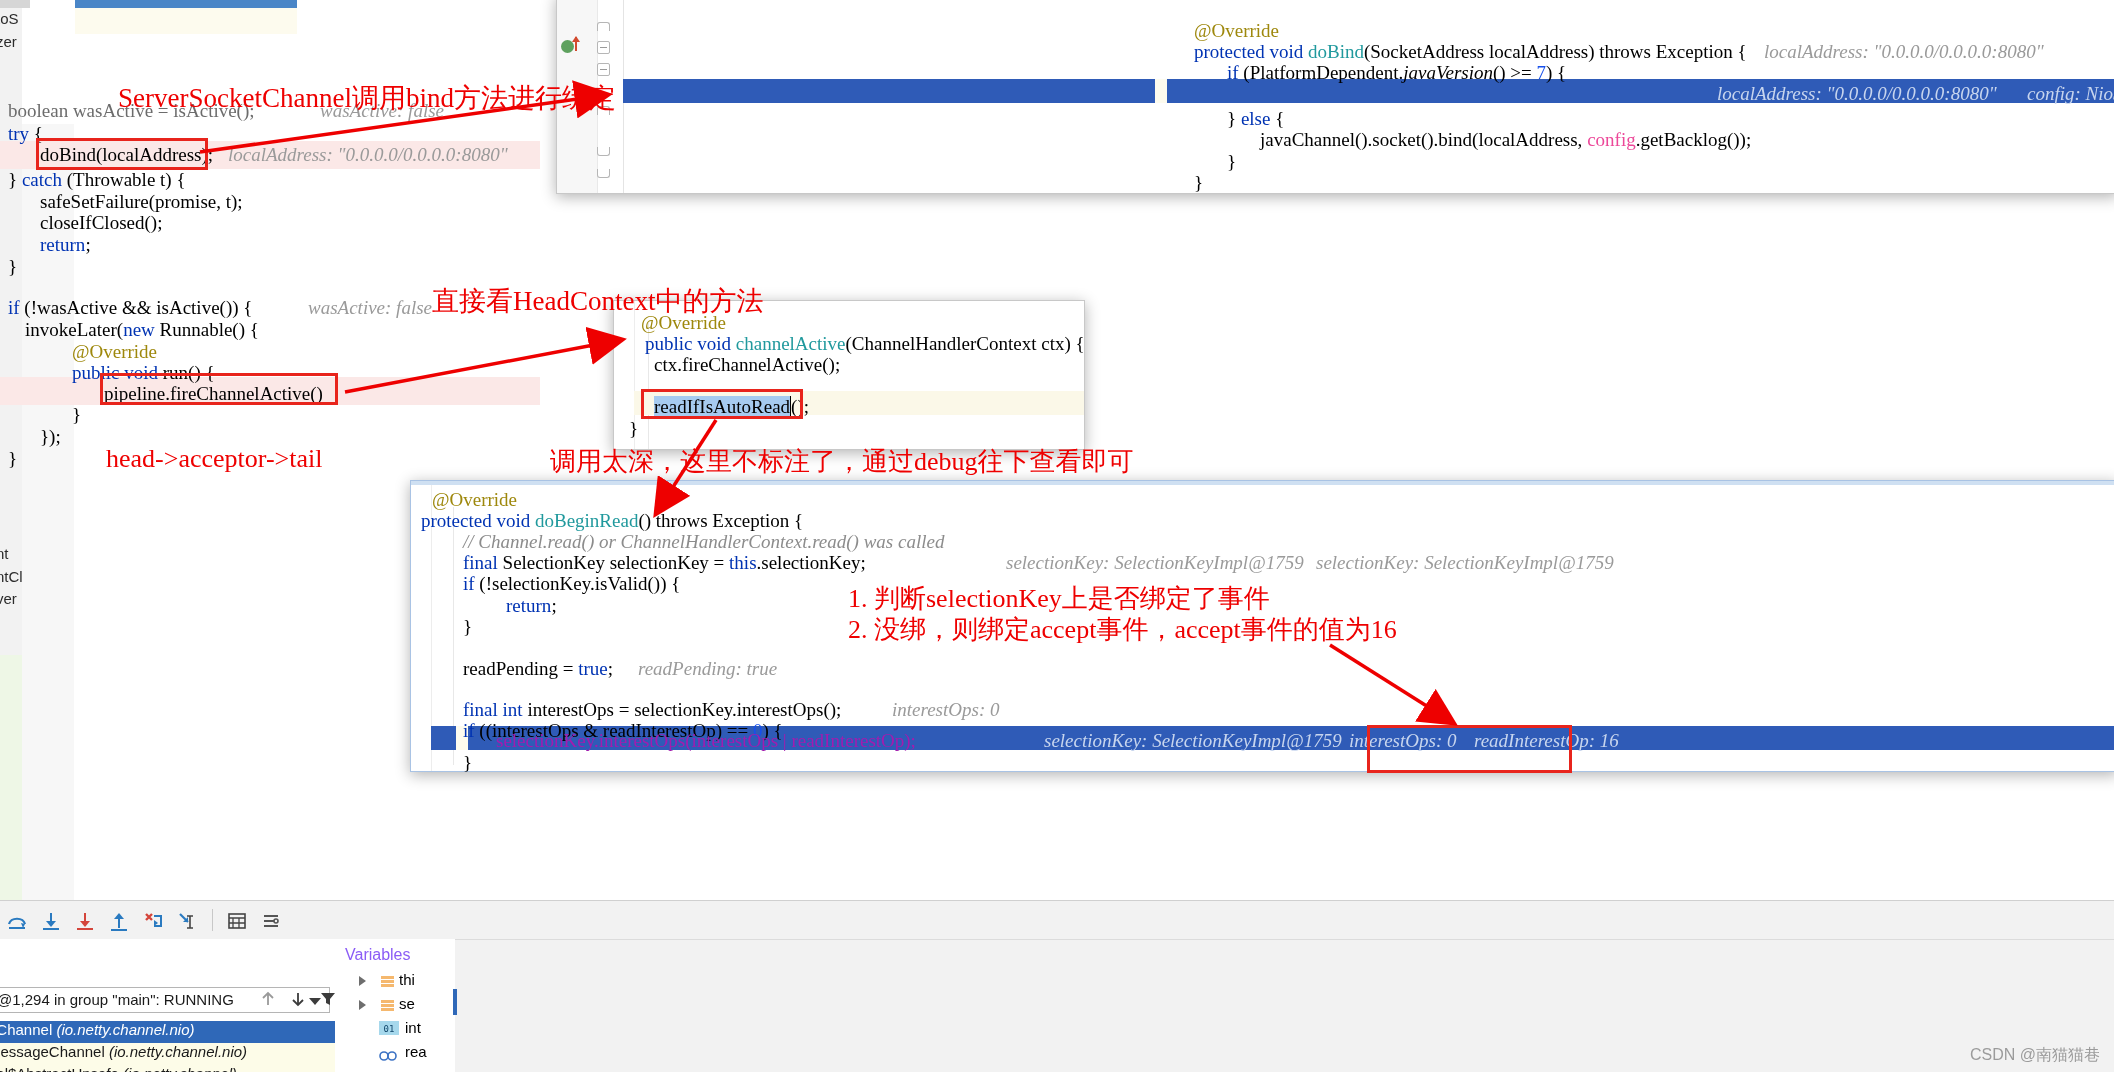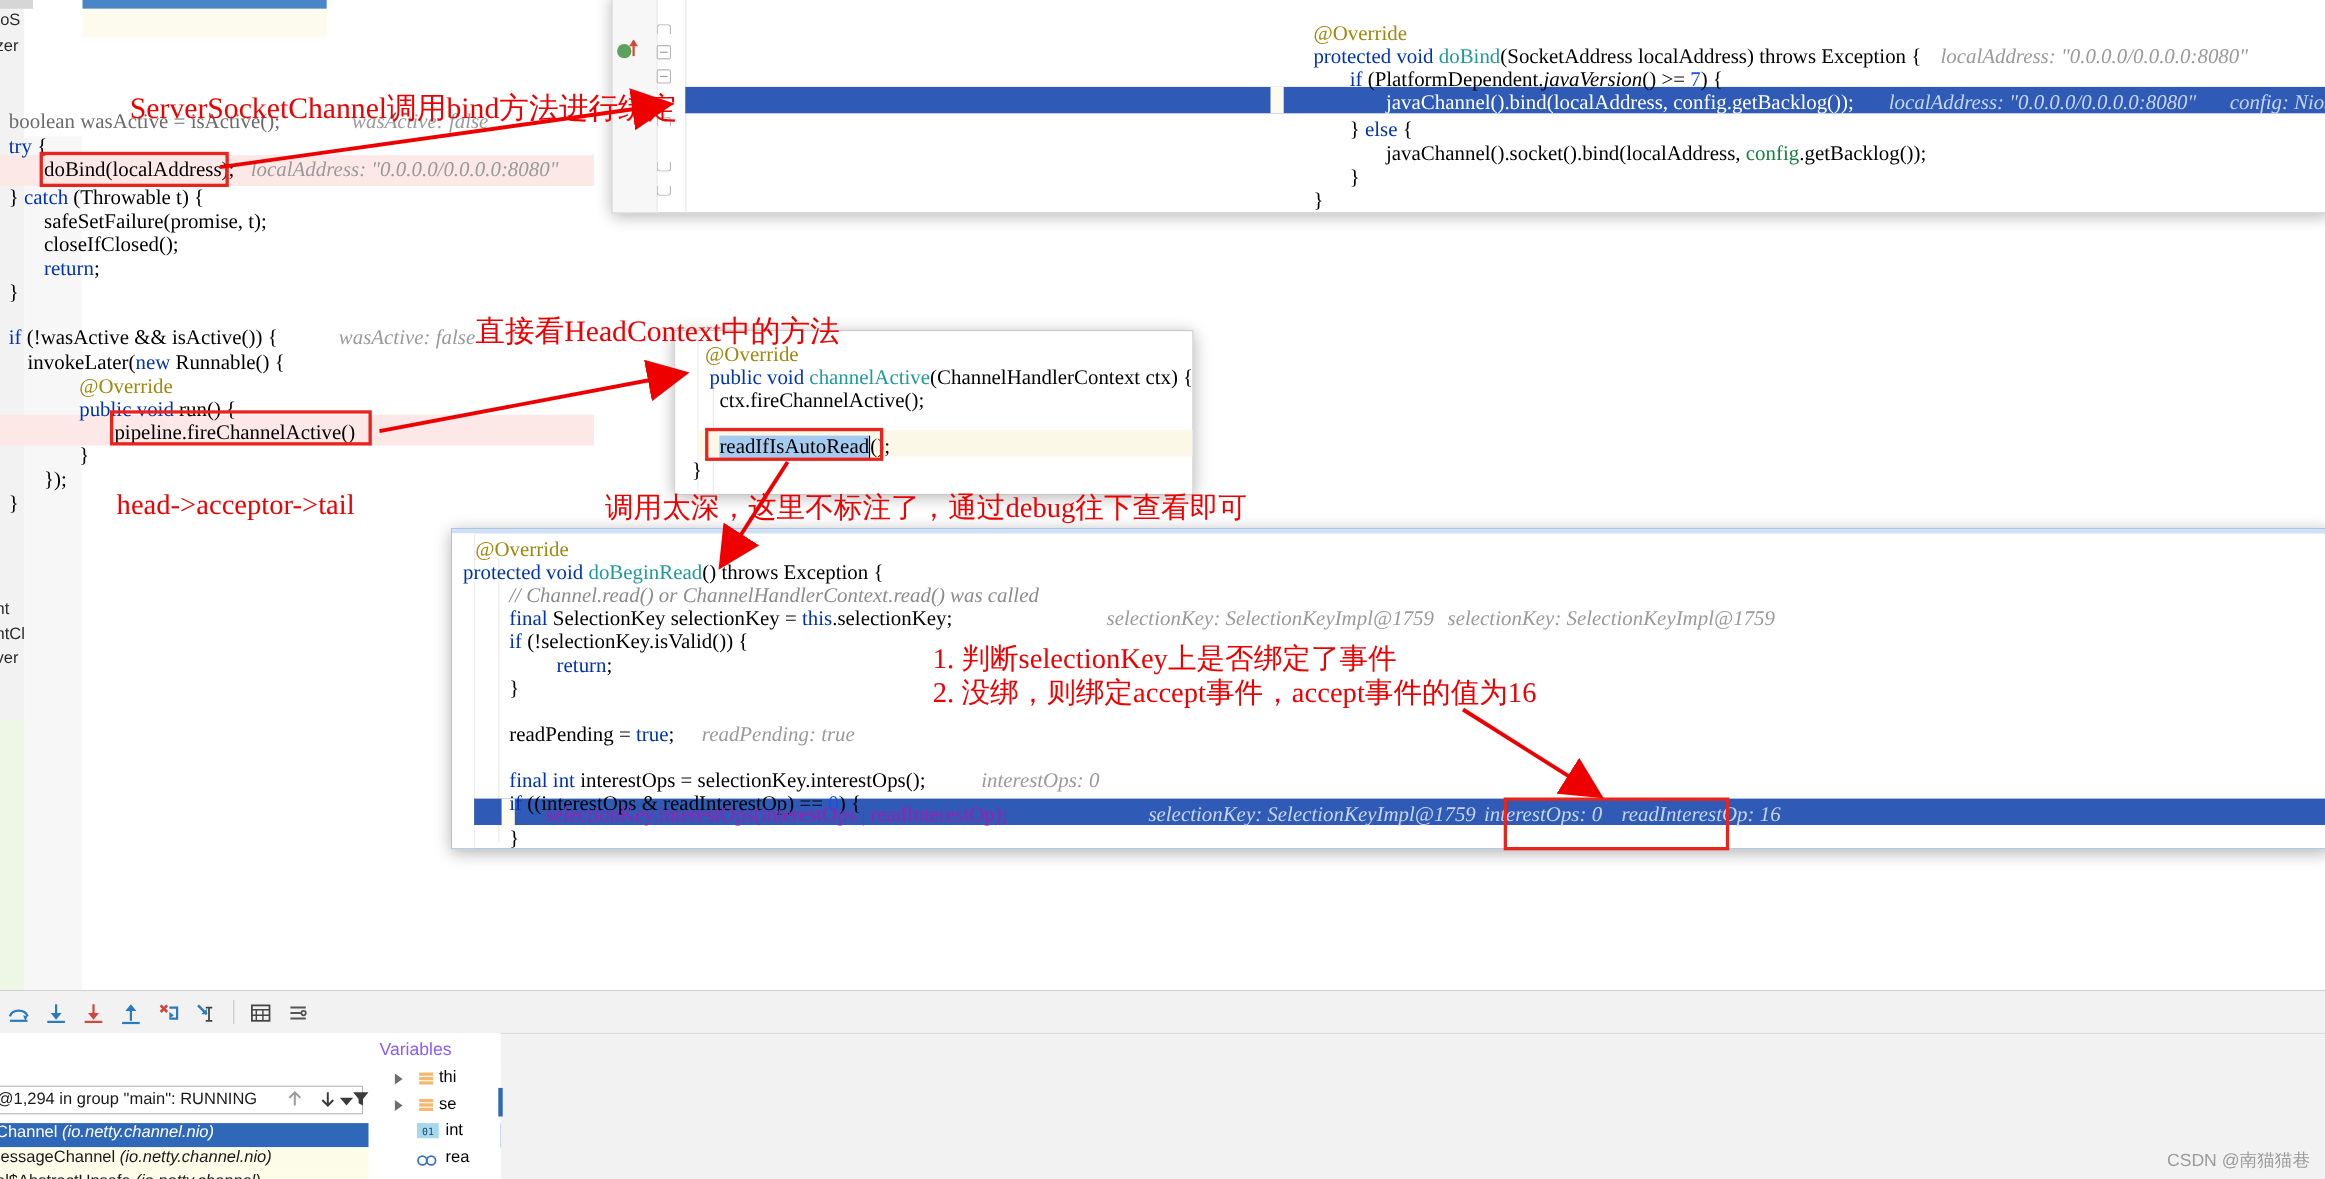--- a/index.html
+++ b/index.html
@@ -16,21 +16,21 @@
   .code{
     font-family:Liberation Serif, serif;
     font-size:19px;
     line-height:28px;
     white-space:pre;
     color:#000000;
   }
   .kw{color:#0033b3;}
   .anno{color:#9e880d;}
   .type{color:#20999d;}
-  .field{color:#15803d;margin-top:28px;}
+  .field{color:#ec4899;margin-top:28px;}
   .num{color:#1750eb;}
   .cmt{color:#8c8c8c;font-style:italic;}
   .hint{color:#9a9a9a;font-style:italic;}
   .hint-on-sel{color:#c7d5ee;font-style:italic;}
   .ital{font-style:italic;}
 
   
   .bg-editor{
     position:absolute;left:0;top:0;width:1380px;height:900px;background:#ffffff;
   }
@@ -168,21 +168,20 @@
     <div class="sel-line" style="left:66px;top:84px;width:1494px;height:24px;"></div>
     <div style="position:absolute;left:598px;top:84px;width:12px;height:24px;background:#fdfbee;"></div>
 
     <div class="code anno" style="position:absolute;left:637px;top:22px;">@Override</div>
 
     <div class="code" style="position:absolute;left:637px;top:43px;"><span class="kw">protected void </span><span class="type">doBind</span><span>(SocketAddress localAddress) throws Exception {</span></div>
     <div class="code hint" style="position:absolute;left:1207px;top:43px;">localAddress: "0.0.0.0/0.0.0.0:8080"</div>
 
     <div class="code" style="position:absolute;left:670px;top:64px;"><span class="kw">if</span> (PlatformDependent.<span class="ital">javaVersion</span>() &gt;= <span class="num">7</span>) {</div>
 
-    <div class="code" style="position:absolute;left:703px;top:85px;color:#ffffff;">javaChannel().bind(localAddress, config.getBacklog());</div>
     <div class="code hint-on-sel" style="position:absolute;left:1160px;top:85px;">localAddress: "0.0.0.0/0.0.0.0:8080"</div>
     <div class="code hint-on-sel" style="position:absolute;left:1470px;top:85px;">config: NioS</div>
 
     <div class="code" style="position:absolute;left:670px;top:110px;">} <span class="kw">else</span> {</div>
     <div class="code" style="position:absolute;left:703px;top:131px;">javaChannel().socket().bind(localAddress, <span class="field">config</span>.getBacklog());</div>
     <div class="code" style="position:absolute;left:670px;top:153px;">}</div>
     <div class="code" style="position:absolute;left:637px;top:174px;">}</div>
   </div>
 
   <div class="popup" style="left:613px;top:300px;width:470px;height:148px;">

